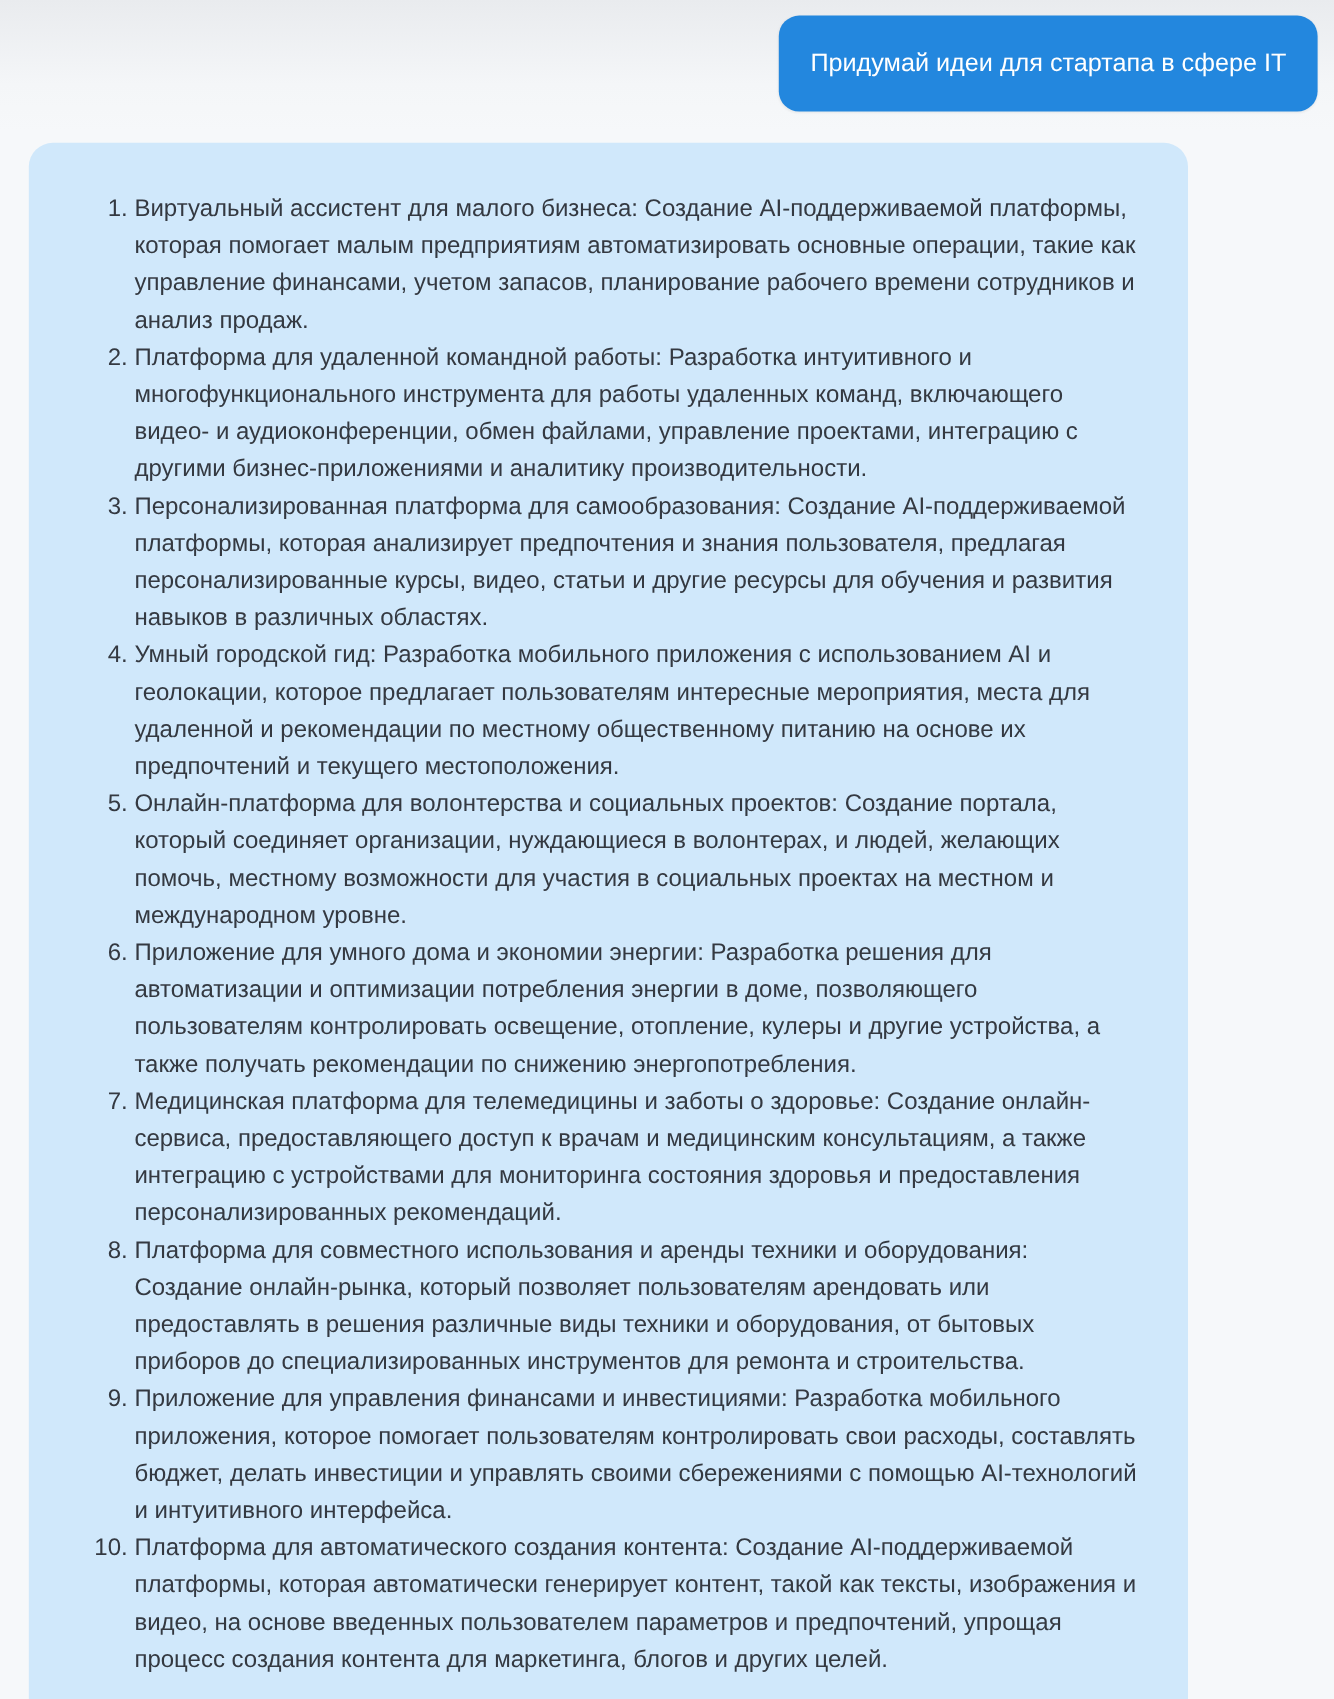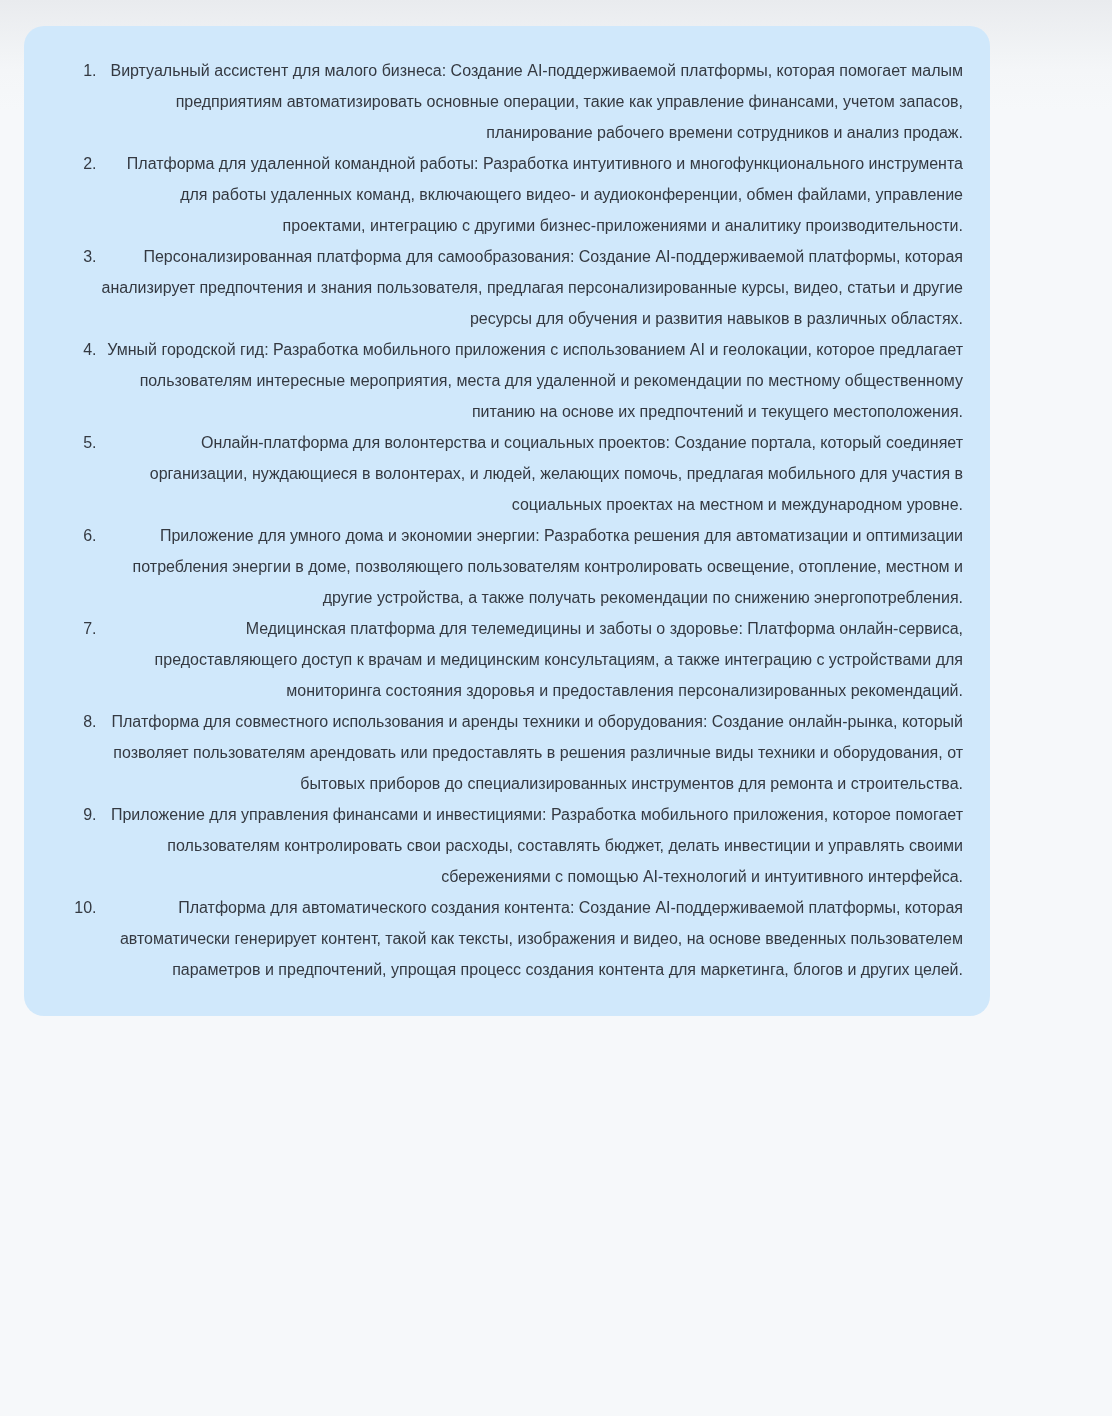--- a/index.html
+++ b/index.html
@@ -36,45 +36,49 @@
   .assistant-bubble {
     margin: 26px 0 0 24px;
     width: 966px;
     box-sizing: border-box;
     background: #d0e8fb;
     border-radius: 20px;
     padding: 28px 26px 30px 26px;
     color: #343941;
   }
   .ideas-list {
-    margin: 1px;
+    margin: 12px;
     padding: 0 0 0 50px;
-    font-size: 16px;
+    font-size: 20px;
     line-height: 31px;
-    text-align: right;
   }
   .ideas-list li {
     margin: 0;
     padding: 0;
   }
 </style>
 </head>
 <body>
 
 <div class="chat-container">
 
+  <div class="user-row">
+    <div class="user-bubble">
+      <span>Придумай идеи для стартапа в сфере IT</span>
+    </div>
+  </div>
 
   <div class="assistant-bubble">
     <ol class="ideas-list">
         <li>Виртуальный ассистент для малого бизнеса: Создание AI-поддерживаемой платформы, которая помогает малым предприятиям автоматизировать основные операции, такие как управление финансами, учетом запасов, планирование рабочего времени сотрудников и анализ продаж.</li>
         <li>Платформа для удаленной командной работы: Разработка интуитивного и многофункционального инструмента для работы удаленных команд, включающего видео- и аудиоконференции, обмен файлами, управление проектами, интеграцию с другими бизнес-приложениями и аналитику производительности.</li>
         <li>Персонализированная платформа для самообразования: Создание AI-поддерживаемой платформы, которая анализирует предпочтения и знания пользователя, предлагая персонализированные курсы, видео, статьи и другие ресурсы для обучения и развития навыков в различных областях.</li>
         <li>Умный городской гид: Разработка мобильного приложения с использованием AI и геолокации, которое предлагает пользователям интересные мероприятия, места для удаленной и рекомендации по местному общественному питанию на основе их предпочтений и текущего местоположения.</li>
-        <li>Онлайн-платформа для волонтерства и социальных проектов: Создание портала, который соединяет организации, нуждающиеся в волонтерах, и людей, желающих помочь, предлагая мобильного для участия в социальных проектах на местном и международном уровне.</li>
-        <li>Приложение для умного дома и экономии энергии: Разработка решения для автоматизации и оптимизации потребления энергии в доме, позволяющего пользователям контролировать освещение, отопление, местном и другие устройства, а также получать рекомендации по снижению энергопотребления.</li>
-        <li>Медицинская платформа для телемедицины и заботы о здоровье: Платформа онлайн-сервиса, предоставляющего доступ к врачам и медицинским консультациям, а также интеграцию с устройствами для мониторинга состояния здоровья и предоставления персонализированных рекомендаций.</li>
+        <li>Онлайн-платформа для волонтерства и социальных проектов: Создание портала, который соединяет организации, нуждающиеся в волонтерах, и людей, желающих помочь, местному возможности для участия в социальных проектах на местном и международном уровне.</li>
+        <li>Приложение для умного дома и экономии энергии: Разработка решения для автоматизации и оптимизации потребления энергии в доме, позволяющего пользователям контролировать освещение, отопление, кулеры и другие устройства, а также получать рекомендации по снижению энергопотребления.</li>
+        <li>Медицинская платформа для телемедицины и заботы о здоровье: Создание онлайн-сервиса, предоставляющего доступ к врачам и медицинским консультациям, а также интеграцию с устройствами для мониторинга состояния здоровья и предоставления персонализированных рекомендаций.</li>
         <li>Платформа для совместного использования и аренды техники и оборудования: Создание онлайн-рынка, который позволяет пользователям арендовать или предоставлять в решения различные виды техники и оборудования, от бытовых приборов до специализированных инструментов для ремонта и строительства.</li>
         <li>Приложение для управления финансами и инвестициями: Разработка мобильного приложения, которое помогает пользователям контролировать свои расходы, составлять бюджет, делать инвестиции и управлять своими сбережениями с помощью AI-технологий и интуитивного интерфейса.</li>
         <li>Платформа для автоматического создания контента: Создание AI-поддерживаемой платформы, которая автоматически генерирует контент, такой как тексты, изображения и видео, на основе введенных пользователем параметров и предпочтений, упрощая процесс создания контента для маркетинга, блогов и других целей.</li>
       </ol>
   </div>
 
 </div>
 
 </body></html>

